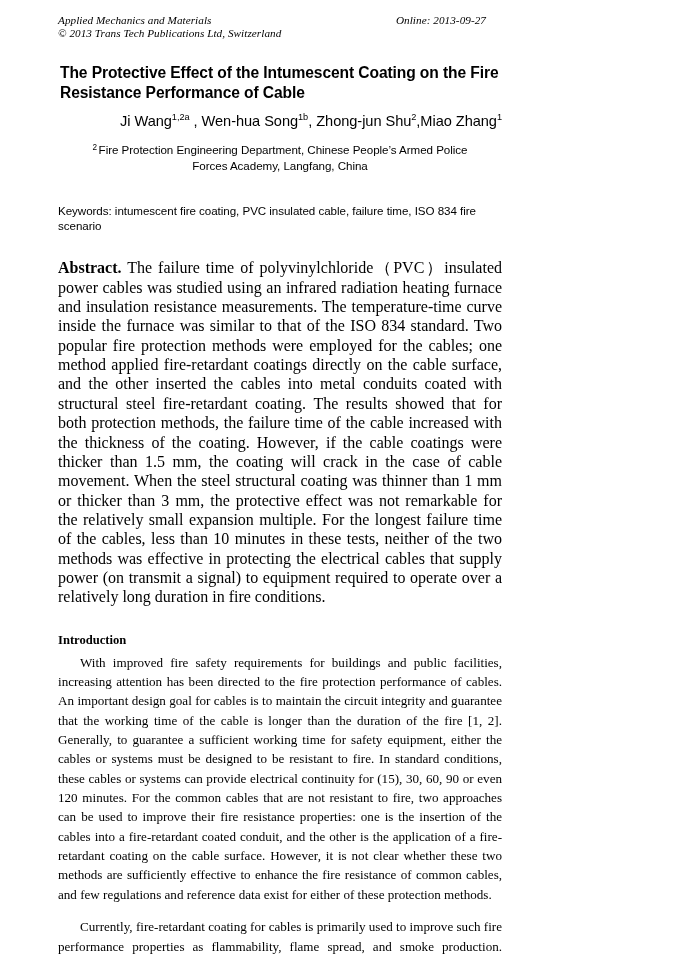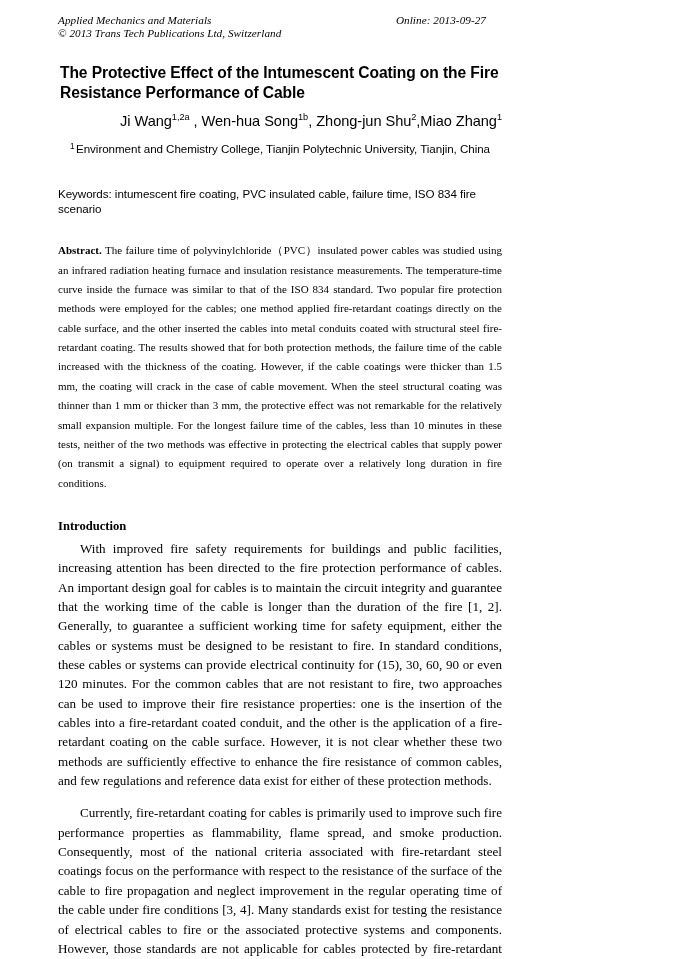--- a/index.html
+++ b/index.html
@@ -117,21 +117,21 @@
     margin-top: 29px;
     letter-spacing: -0.05px;
   }
   .keywords .kw-label {
     font-weight: normal;
   }
 
   
   .abstract {
     font-family: "Liberation Serif", "DejaVu Serif", serif;
-    font-size: 11px;
+    font-size: 16px;
     line-height: 19.35px;
     text-align: justify;
     text-justify: inter-word;
     margin-top: 25px;
     hyphens: none;
   }
   .abstract .lead {
     font-weight: bold;
   }
 
@@ -168,22 +168,22 @@
     <span class="line">© 2013 Trans Tech Publications Ltd, Switzerland</span>
     <span class="online-date">Online: 2013-09-27</span>
   </div>
 
   <h1 class="title">The Protective Effect of the Intumescent Coating on the Fire Resistance Performance of Cable</h1>
 
   <div class="authors">
     <span><span>Ji Wang</span><sup>1,2a</sup></span><span><span> , Wen-hua Song</span><sup>1b</sup></span><span><span>, Zhong-jun Shu</span><sup>2</sup></span><span><span>,Miao Zhang</span><sup>1</sup></span>
   </div>
 
-  <div class="affil affil-1"><sup>1</sup><span>Environment and Chemistry College, Tianjin Polytechnic University, Tianjin, China</span></div>
 
+  <div class="affil affil-2"><sup>2</sup><span>Fire Protection Engineering Department, Chinese People’s Armed Police Forces Academy, Langfang, China</span></div>
 
 
   <div class="keywords"><span class="kw-label">Keywords:</span><span> intumescent fire coating, PVC insulated cable, failure time, ISO 834 fire scenario</span></div>
 
   <div class="abstract"><span class="lead">Abstract.</span><span> The failure time of polyvinylchloride（PVC）insulated power cables was studied using an infrared radiation heating furnace and insulation resistance measurements. The temperature-time curve inside the furnace was similar to that of the ISO 834 standard. Two popular fire protection methods were employed for the cables; one method applied fire-retardant coatings directly on the cable surface, and the other inserted the cables into metal conduits coated with structural steel fire-retardant coating. The results showed that for both protection methods, the failure time of the cable increased with the thickness of the coating. However, if the cable coatings were thicker than 1.5 mm, the coating will crack in the case of cable movement. When the steel structural coating was thinner than 1 mm or thicker than 3 mm, the protective effect was not remarkable for the relatively small expansion multiple. For the longest failure time of the cables, less than 10 minutes in these tests, neither of the two methods was effective in protecting the electrical cables that supply power (on transmit a signal) to equipment required to operate over a relatively long duration in fire conditions.</span></div>
 
   <div class="section-heading">Introduction</div>
 
   <p class="body-par">With improved fire safety requirements for buildings and public facilities, increasing attention has been directed to the fire protection performance of cables. An important design goal for cables is to maintain the circuit integrity and guarantee that the working time of the cable is longer than the duration of the fire [1, 2]. Generally, to guarantee a sufficient working time for safety equipment, either the cables or systems must be designed to be resistant to fire. In standard conditions, these cables or systems can provide electrical continuity for (15), 30, 60, 90 or even 120 minutes. For the common cables that are not resistant to fire, two approaches can be used to improve their fire resistance properties: one is the insertion of the cables into a fire-retardant coated conduit, and the other is the application of a fire-retardant coating on the cable surface. However, it is not clear whether these two methods are sufficiently effective to enhance the fire resistance of common cables, and few regulations and reference data exist for either of these protection methods.</p>
   <p class="body-par">Currently, fire-retardant coating for cables is primarily used to improve such fire performance properties as flammability, flame spread, and smoke production. Consequently, most of the national criteria associated with fire-retardant steel coatings focus on the performance with respect to the resistance of the surface of the cable to fire propagation and neglect improvement in the regular operating time of the cable under fire conditions [3, 4]. Many standards exist for testing the resistance of electrical cables to fire or the associated protective systems and components. However, those standards are not applicable for cables protected by fire-retardant coatings [5-9]. Many tests of the cable’s capacity for trouble-free operation under heat and fire conditions have been conducted. An example set of tests was conducted by Jill E. Murphy. In this program, forty-three tests were conducted using ethylene rubber (EPR) and cross-linked polyethylene cables (XLPE), and the relationships between heat flux, temperature and cable failure time were acquired [10]. Shu</p>

